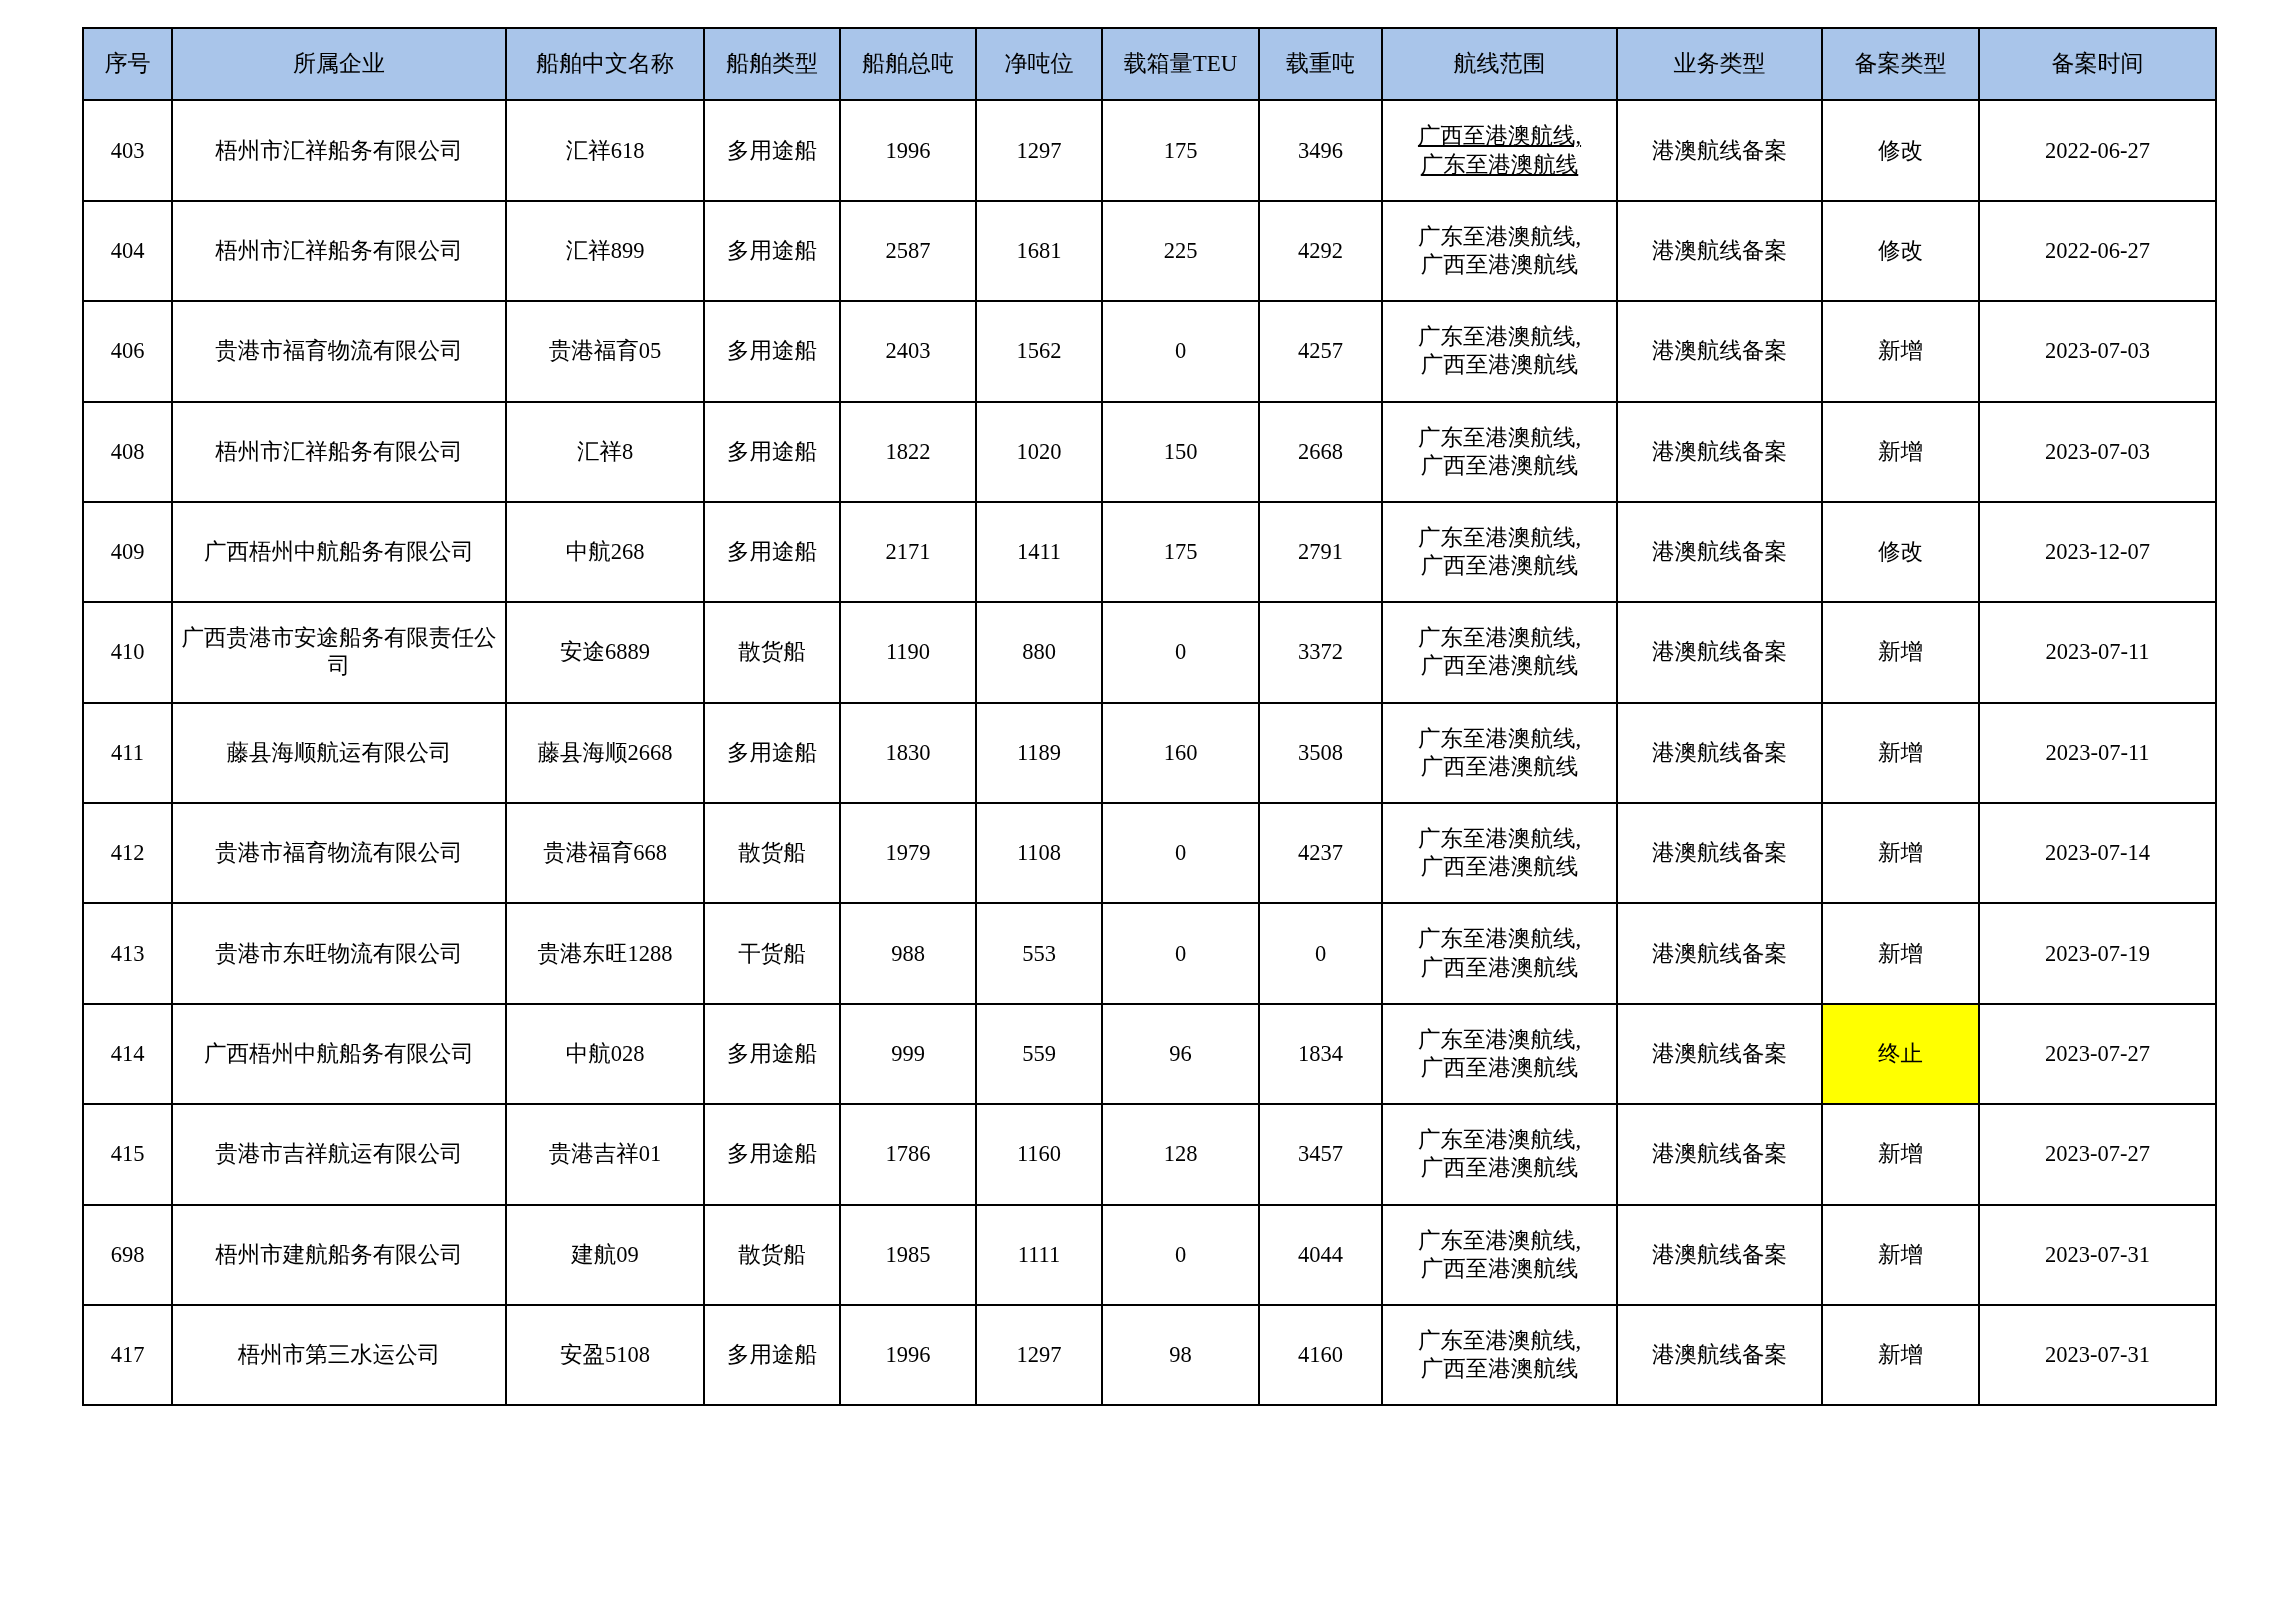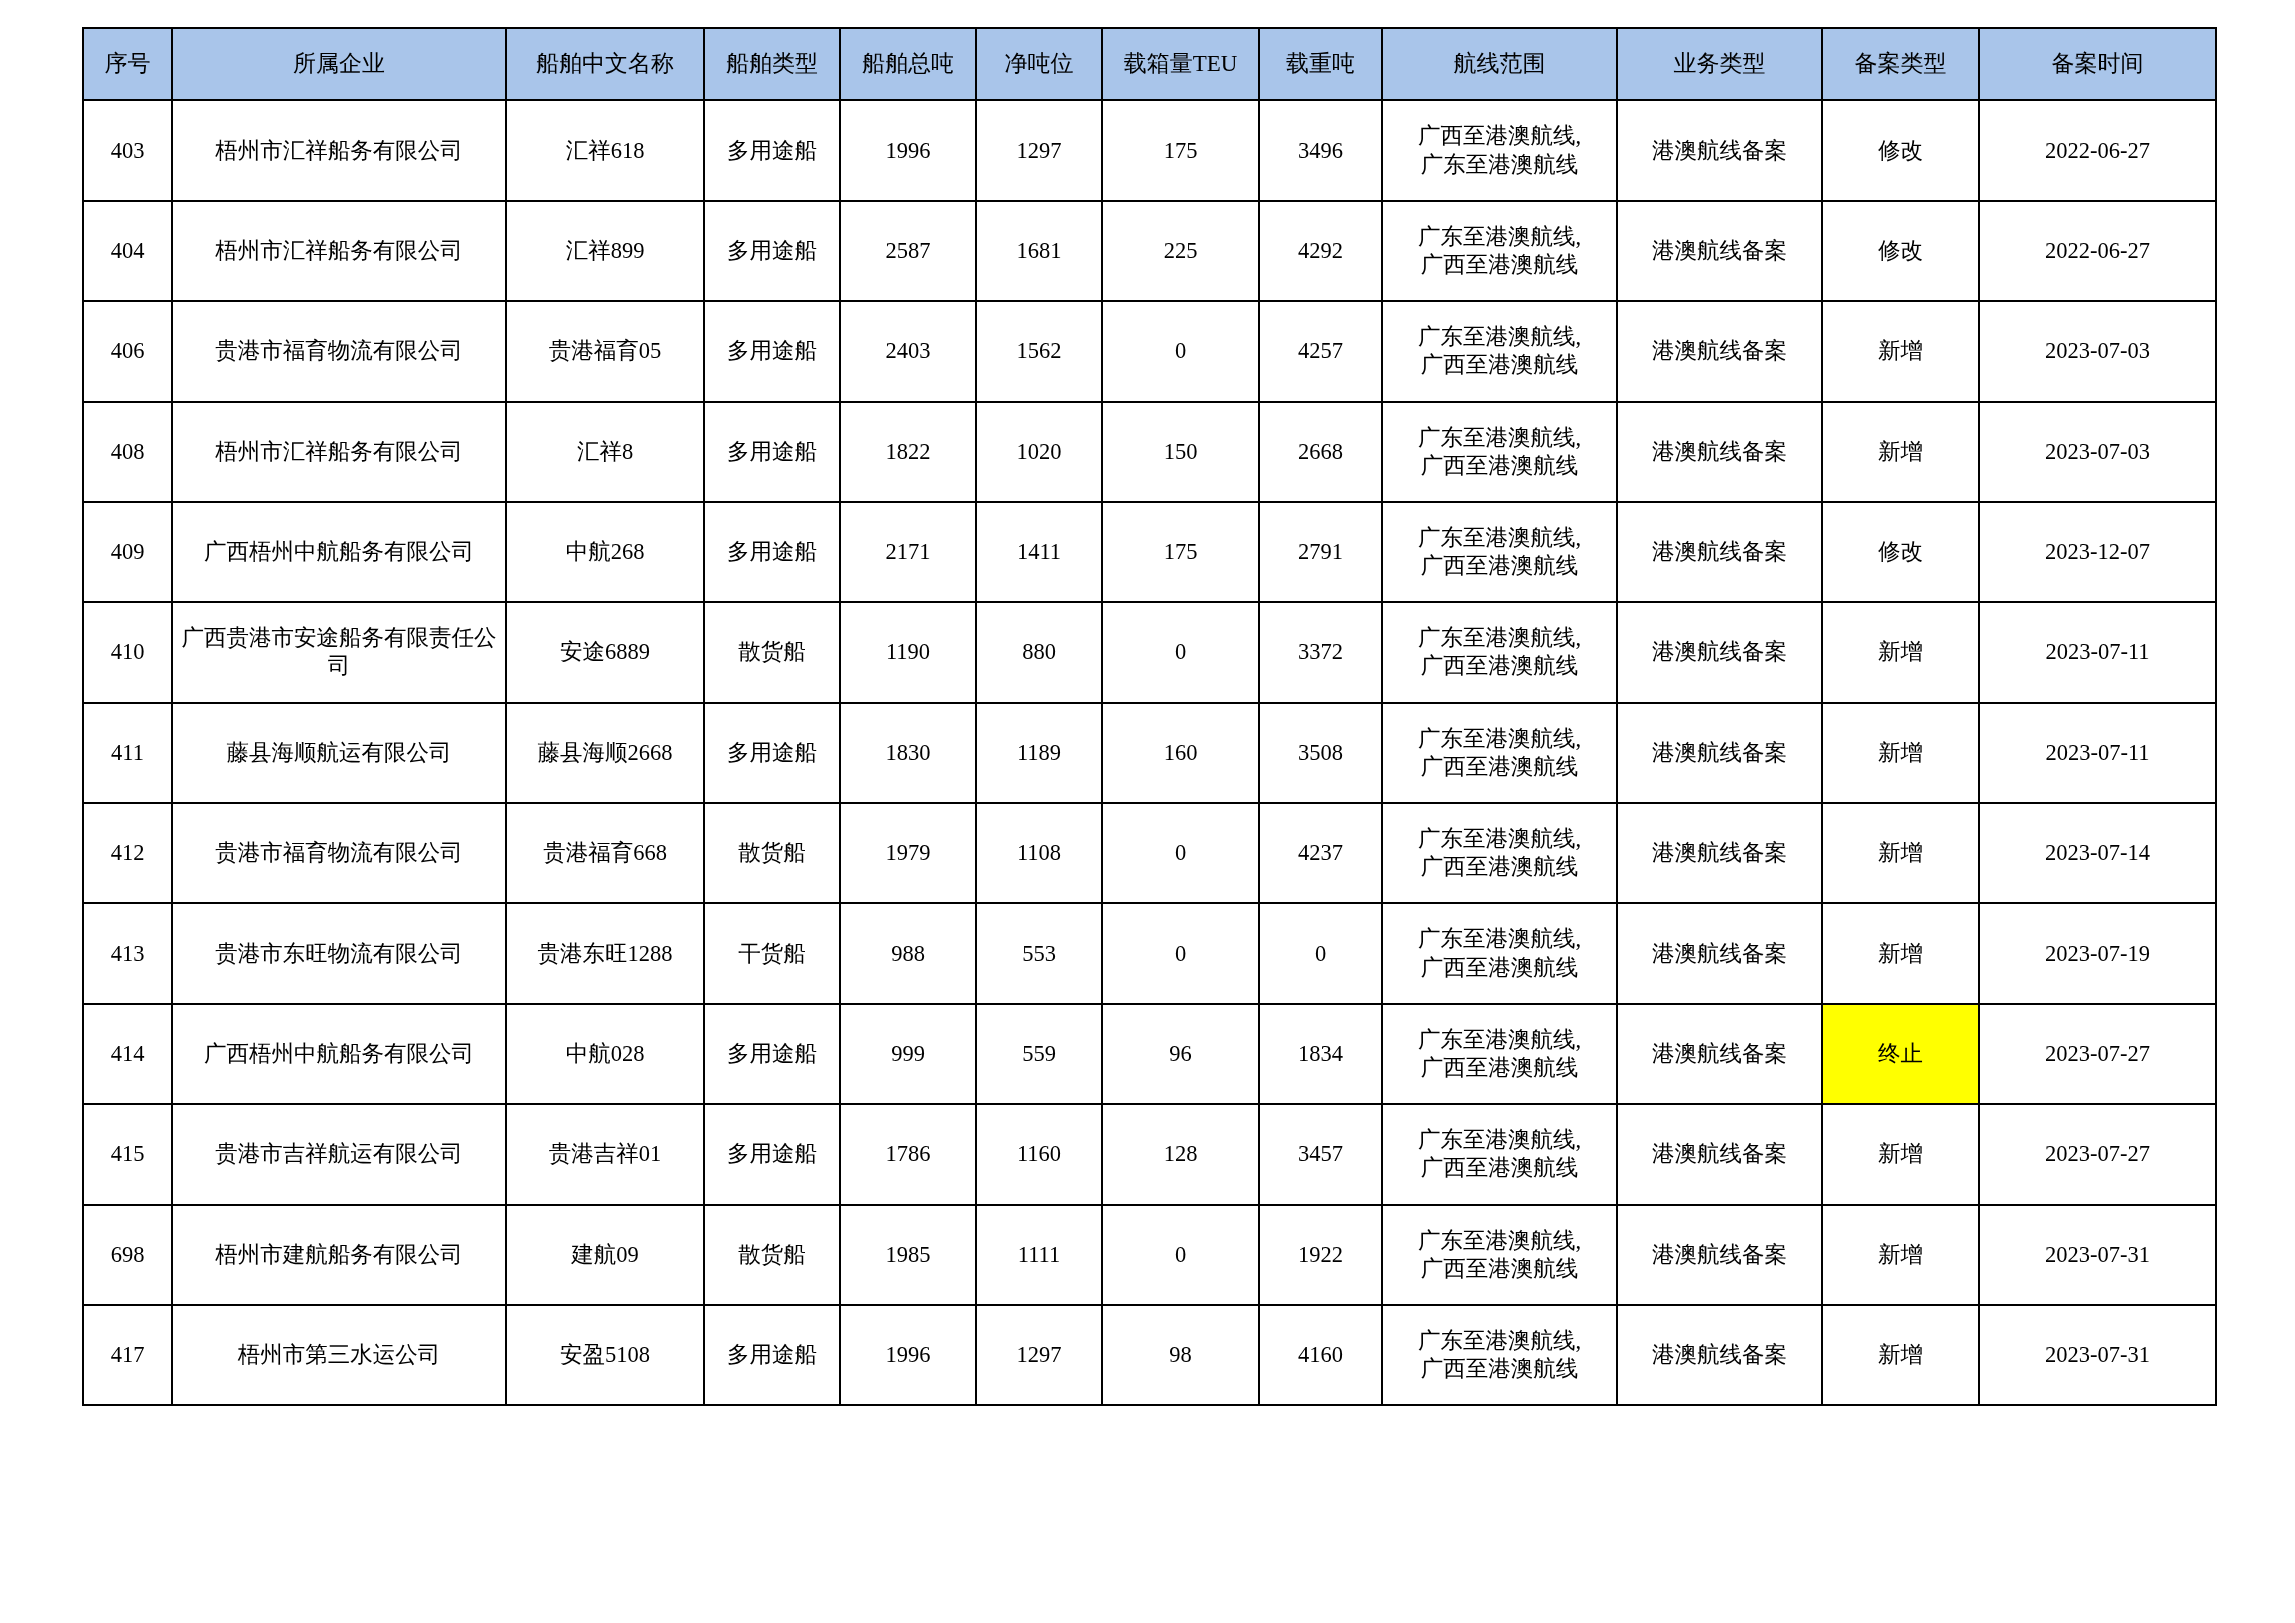--- a/index.html
+++ b/index.html
@@ -105,21 +105,21 @@
     <tbody id="table-body">
         <tr>
           <td>403</td>
           <td class="company">梧州市汇祥船务有限公司</td>
           <td>汇祥618</td>
           <td>多用途船</td>
           <td>1996</td>
           <td>1297</td>
           <td>175</td>
           <td>3496</td>
-          <td class="route" style="white-space: pre-line;">广西至港澳航线,
+          <td class="route" style="white-space: pre-line; text-decoration: underline;">广西至港澳航线,
 广东至港澳航线</td>
           <td class="biz">港澳航线备案</td>
           <td>修改</td>
           <td class="date">2022-06-27</td>
         </tr>
         <tr>
           <td>404</td>
           <td class="company">梧州市汇祥船务有限公司</td>
           <td>汇祥899</td>
           <td>多用途船</td>
@@ -269,21 +269,21 @@
           <td class="date">2023-07-27</td>
         </tr>
         <tr>
           <td>698</td>
           <td class="company">梧州市建航船务有限公司</td>
           <td>建航09</td>
           <td>散货船</td>
           <td>1985</td>
           <td>1111</td>
           <td>0</td>
-          <td>1922</td>
+          <td>4044</td>
           <td class="route" style="white-space: pre-line;">广东至港澳航线,
 广西至港澳航线</td>
           <td class="biz">港澳航线备案</td>
           <td>新增</td>
           <td class="date">2023-07-31</td>
         </tr>
         <tr>
           <td>417</td>
           <td class="company">梧州市第三水运公司</td>
           <td>安盈5108</td>

